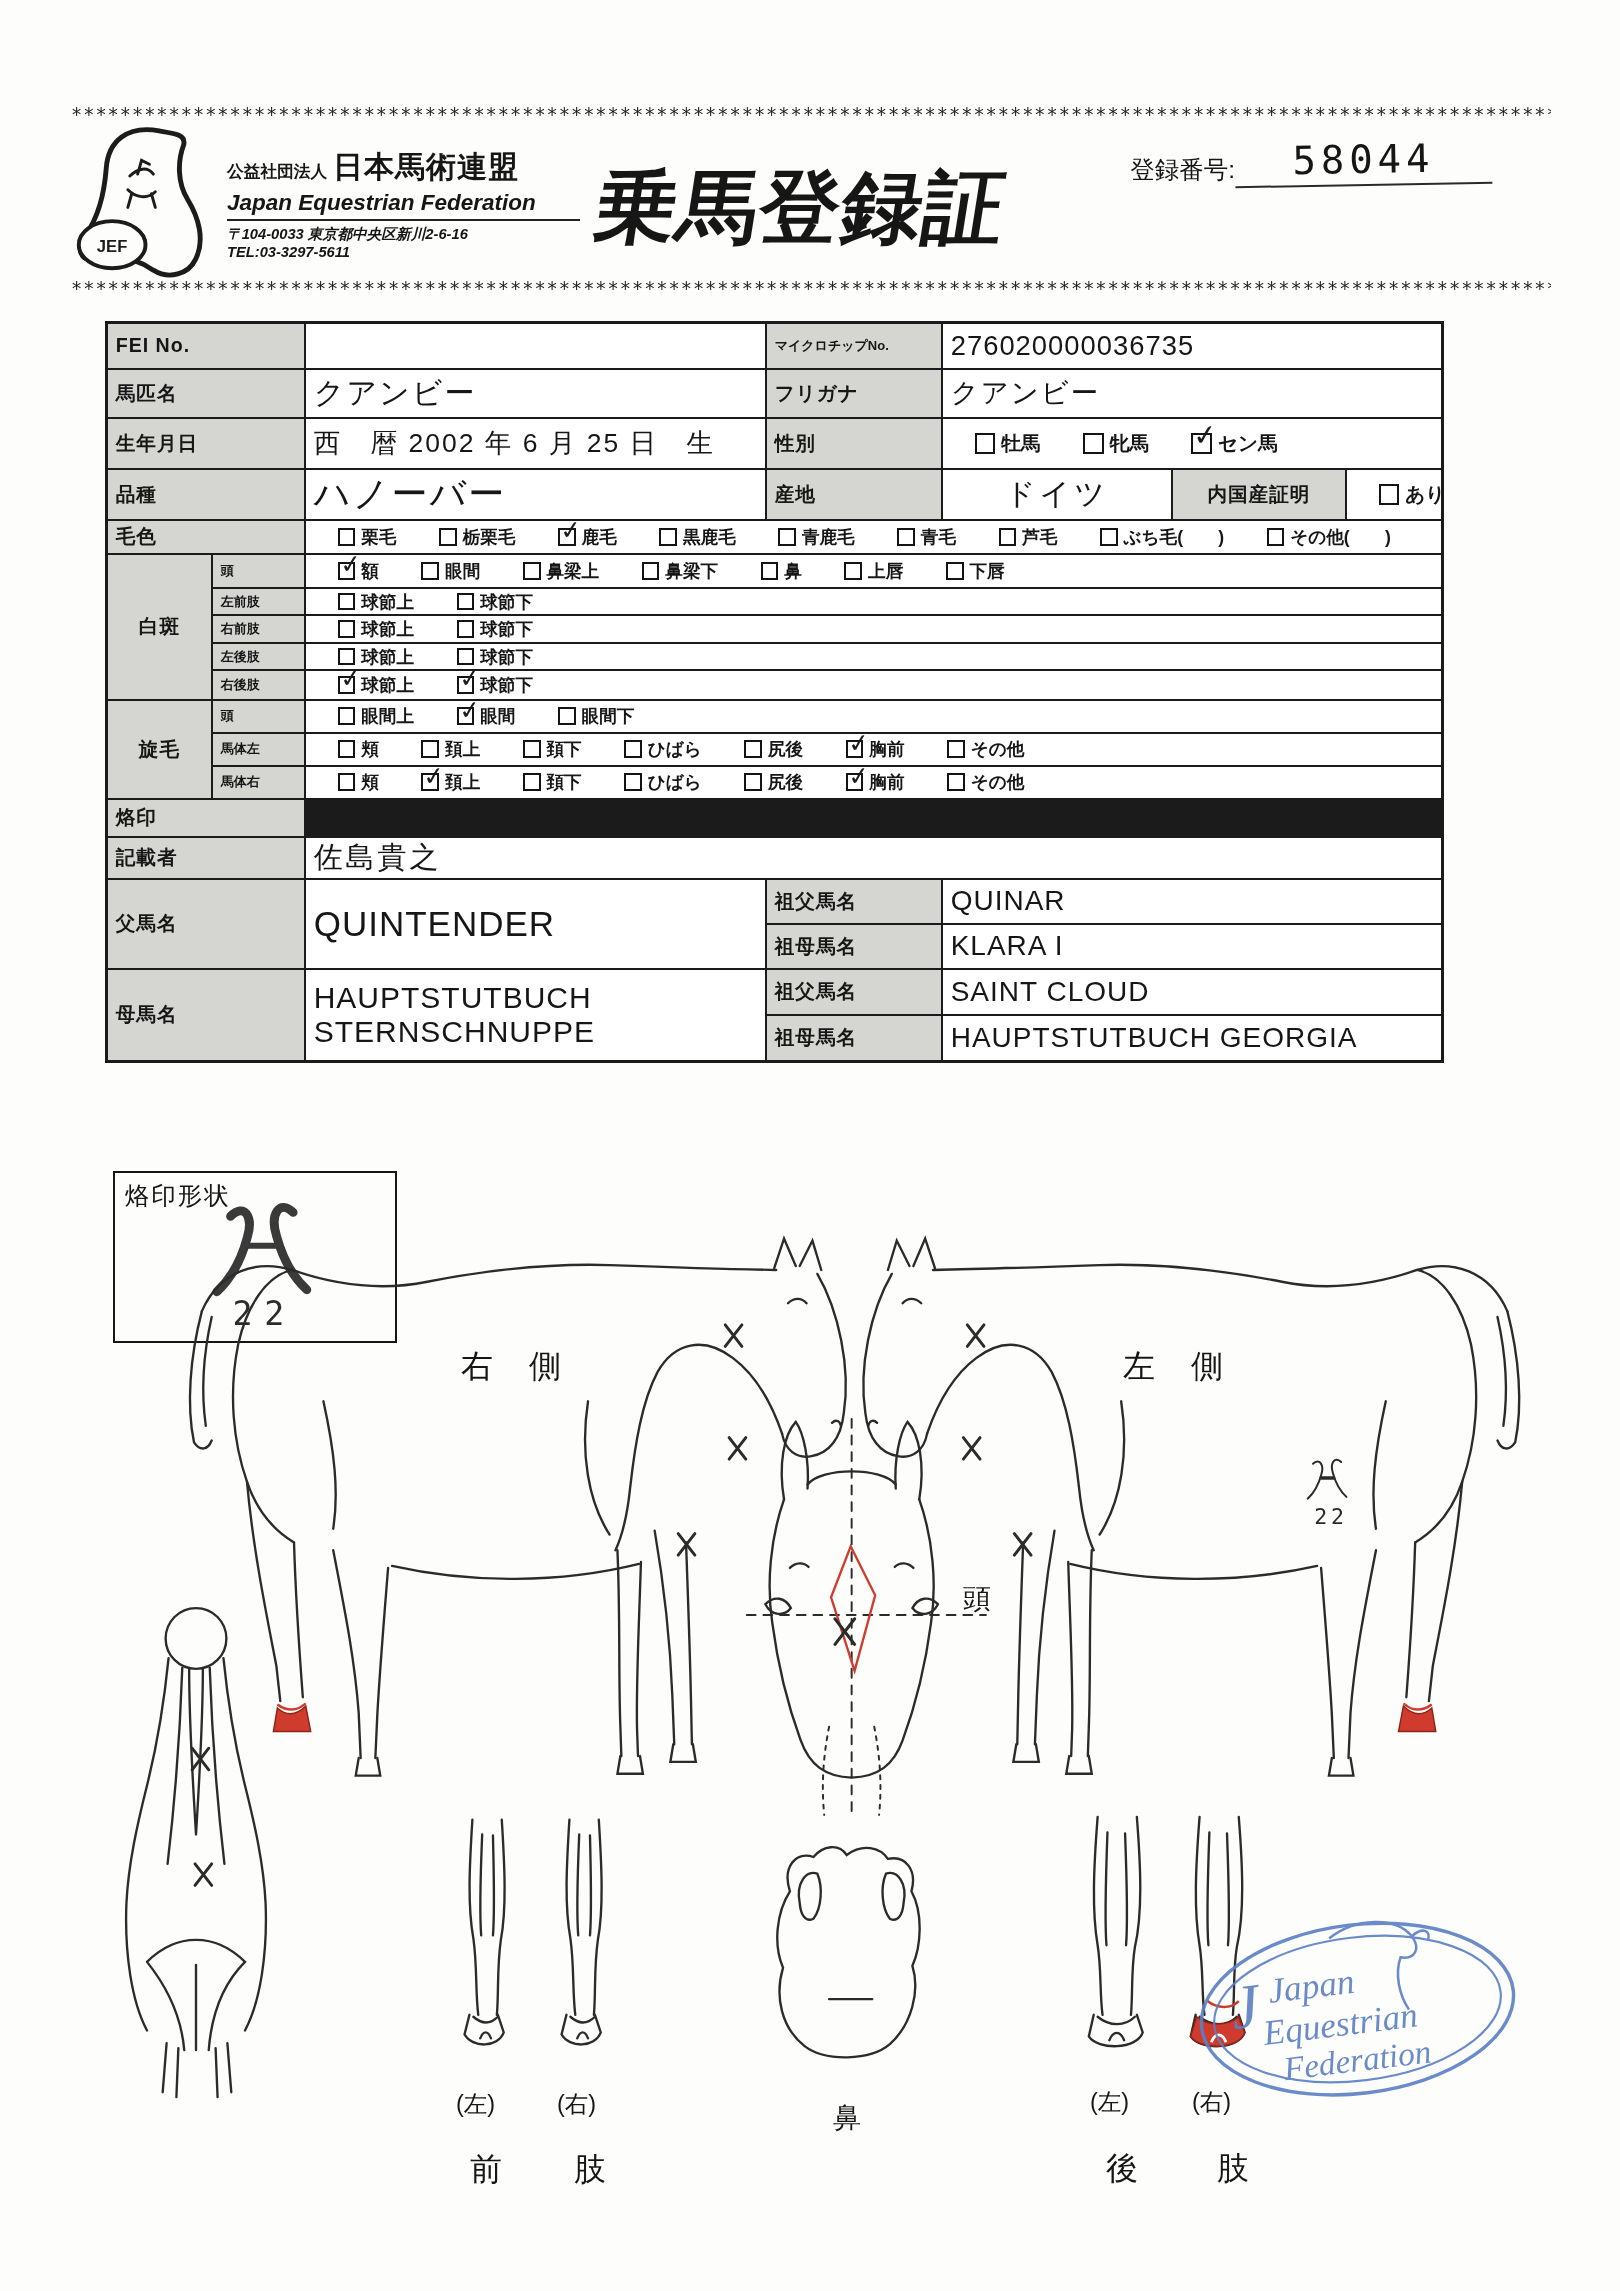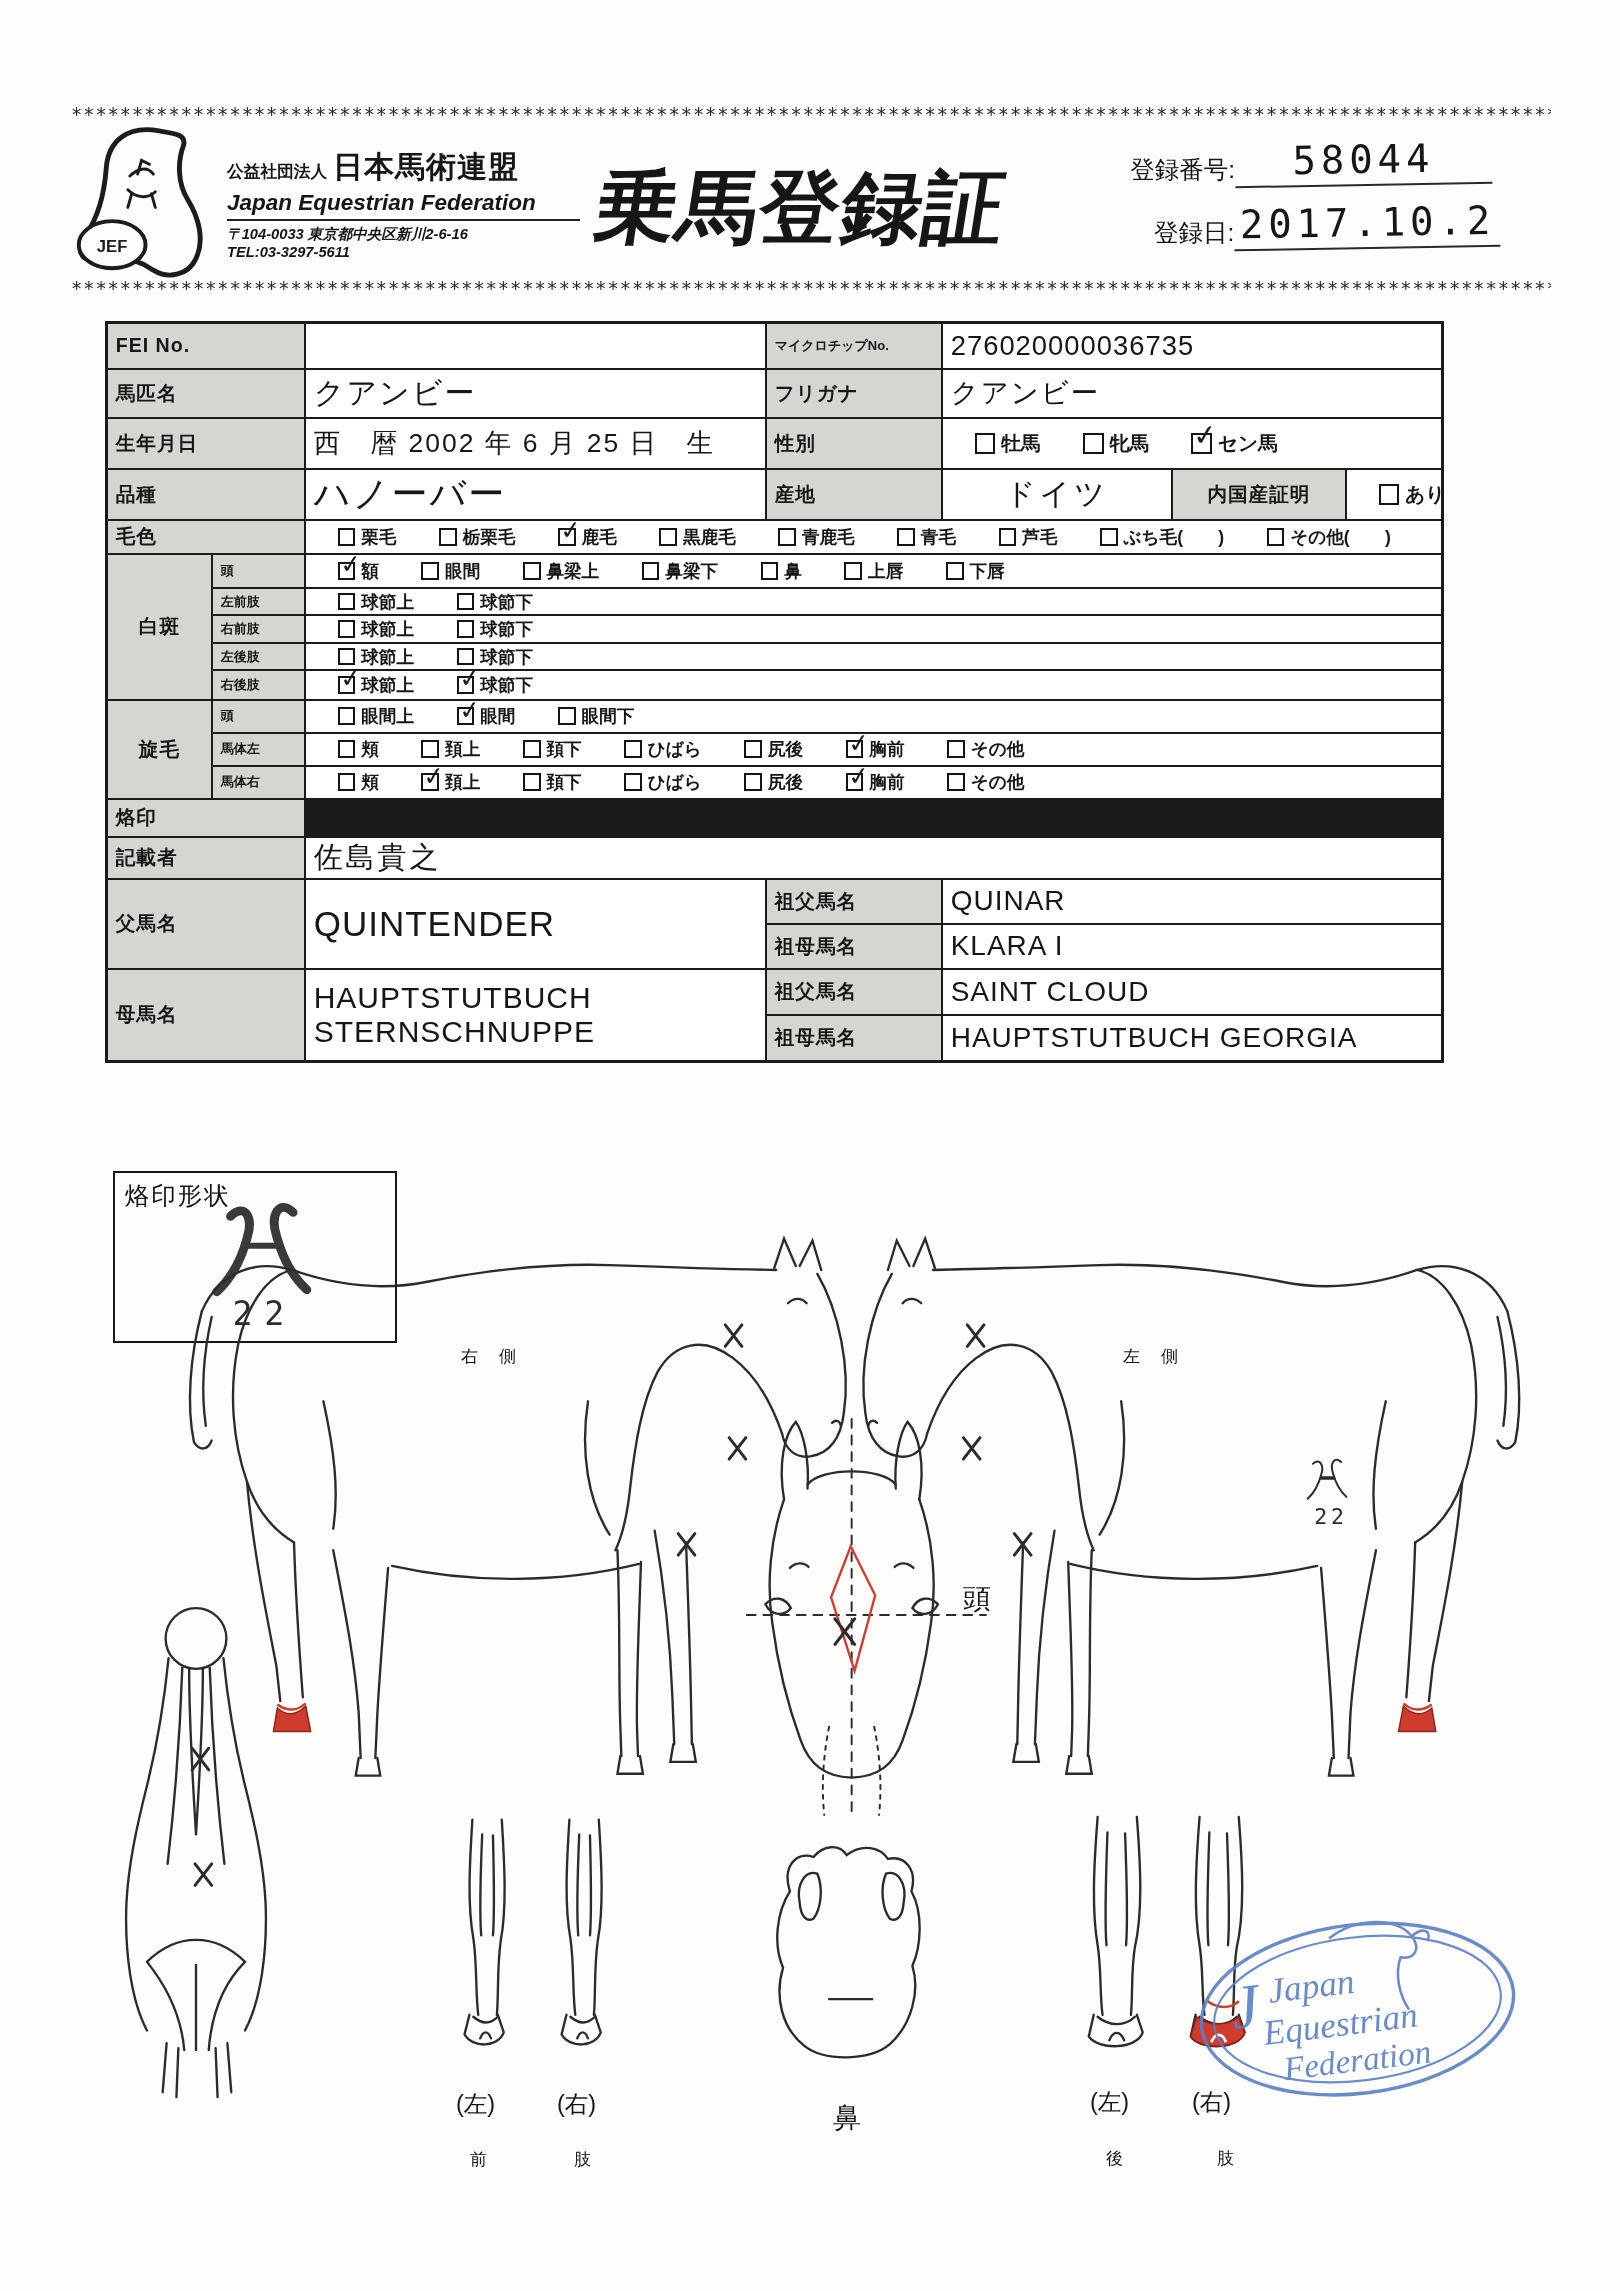--- a/index.html
+++ b/index.html
@@ -48,21 +48,21 @@
          margin-right:5.9px;flex:0 0 auto;background:#fff;}
   .tick{position:absolute;left:0px;top:-13.7px;font-size:29px;line-height:1;color:#1a1a1a;
         transform:rotate(-6deg);font-weight:normal;}
   .cklab{font-size:19.6px;font-weight:bold;}
   .sm .ckbox{width:13.7px;height:13.7px;border-width:2px;}
   .sm .tick{font-size:25.5px;top:-11.8px;}
   .sm .cklab{font-size:17.6px;}
   
   .brand-box{position:absolute;left:113px;top:1171px;width:284px;height:172px;border:2.9px solid #161616;box-sizing:border-box;}
   .brand-box-label{position:absolute;left:9.8px;top:5.9px;font-size:24.5px;letter-spacing:2px;}
-  .dg-label{position:absolute;font-size:17px;letter-spacing:2px;}
+  .dg-label{position:absolute;font-size:32px;letter-spacing:2px;}
   .dg-label-sm{position:absolute;font-size:23.5px;}
   .diagram-svg,.stamp-svg,.brand-svg,.logo-svg{position:absolute;}
   svg path,svg circle,svg ellipse{vector-effect:none;}
 </style>
 </head>
 <body>
 
 <div class="page">
 
   <div class="star-line" style="top:104px;">************************************************************************************************************************************************</div>
@@ -86,24 +86,20 @@
       <div>TEL:03-3297-5611</div>
     </div>
   </div>
 
   <h1 class="doc-title">乗馬登録証</h1>
 
   <div class="reg-block">
     <div class="reg-row">
       <span class="reg-label">登録番号:</span>
       <span class="reg-value">58044</span>
-    </div>
-    <div class="reg-row">
-      <span class="reg-label">登録日:</span>
-      <span class="reg-value">2017.10.2</span>
     </div>
   </div>
 
   <div class="main-table">
     <div class="cell gray lab" style="grid-area:1/1/2/3">FEI No.</div>
     <div class="cell" style="grid-area:1/3/2/4"></div>
     <div class="cell gray lab-sm" style="grid-area:1/4/2/5">マイクロチップNo.</div>
     <div class="cell v-chip" style="grid-area:1/5/2/8">276020000036735</div>
 
     <div class="cell gray lab" style="grid-area:2/1/3/3">馬匹名</div>

